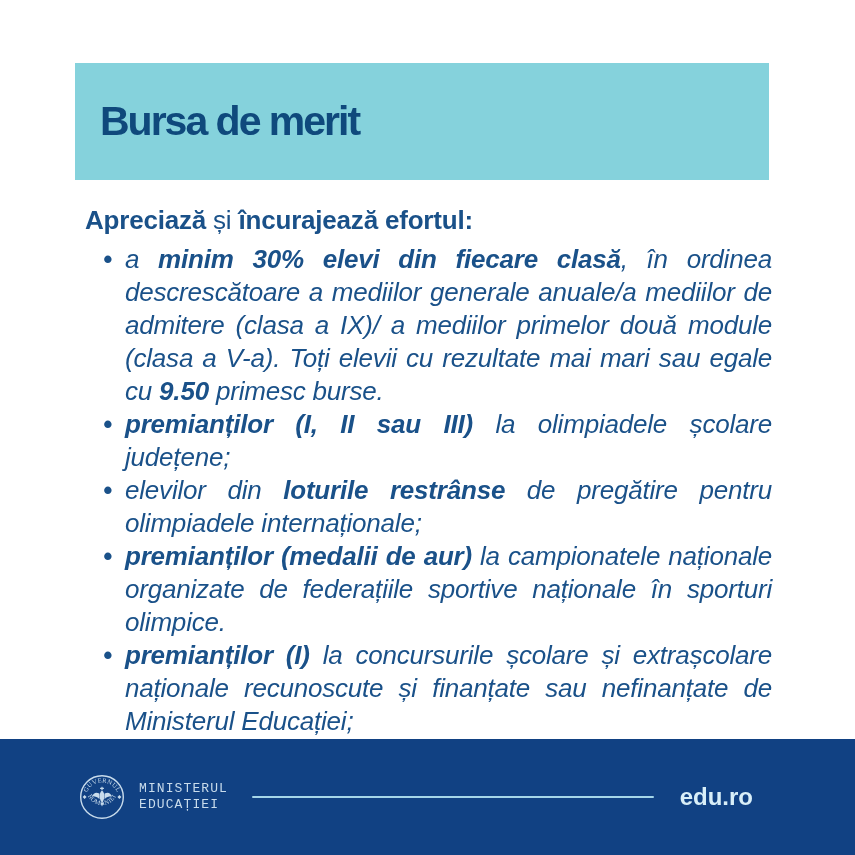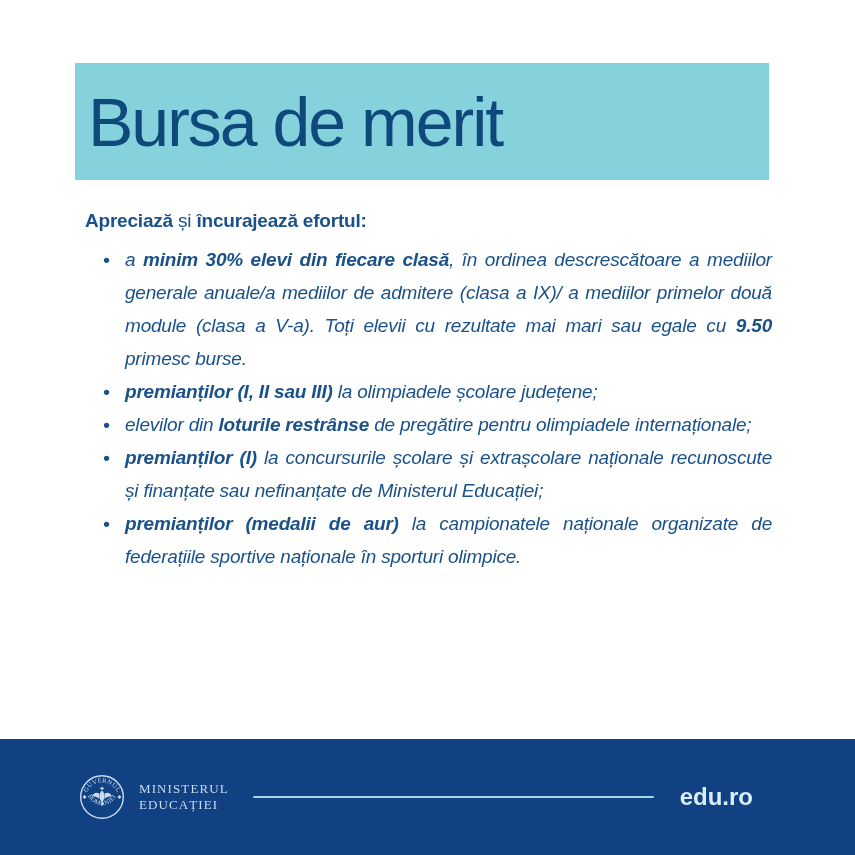--- a/index.html
+++ b/index.html
@@ -15,35 +15,35 @@
   
   .header-band {
     position: absolute;
     left: 75px; top: 63px;
     width: 694px; height: 117px;
     background: var(--band, #85d2dc);
     display: flex;
     align-items: center;
   }
   .page-title {
-    padding-left: 13px;
-    font-size: 68px;
-    font-weight: 400;
+    padding-left: 25px;
+    font-size: 41px;
+    font-weight: 700;
     letter-spacing: -2px;
     color: var(--title, #0f497c);
     white-space: nowrap;
   }
 
   
   .content {
     position: absolute;
     left: 85px; top: 204px;
     width: 687px;
     color: var(--body, #1a5189);
-    font-size: 19px;
+    font-size: 26px;
     line-height: 33px;
     letter-spacing: -0.2px;
   }
   .intro-heading { font-weight: 400; }
   .content .b { font-weight: 700; }
   ul.bullets {
     list-style: none;
     margin: 6px 0 16px 0;
     padding: 0;
     font-style: italic;
@@ -70,21 +70,21 @@
     align-items: center;
   }
   .seal {
     width: 46px; height: 46px;
     margin-left: 79px;
     flex: 0 0 auto;
   }
   .ministry {
     margin-left: 14px;
     color: var(--footertxt, #c9dcec);
-    font-family: Liberation Serif, serif;
+    font-family: Liberation Mono, monospace;
     font-size: 13px;
     line-height: 16px;
     letter-spacing: 1.1px;
     white-space: nowrap;
   }
   .divider {
     flex: 1;
     height: 2px;
     background: var(--line, #a5d6e9);
     margin: 0 26px 0 24px;
@@ -106,22 +106,22 @@
   <div class="header-band">
     <div class="page-title">Bursa de merit</div>
   </div>
 
   <div class="content">
     <div class="intro-heading"><span class="b">Apreciază</span><span> și </span><span class="b">încurajează efortul:</span></div>
     <ul class="bullets">
         <li><span>a </span><span class="b">minim 30% elevi din fiecare clasă</span><span>, în ordinea descrescătoare a mediilor generale anuale/a mediilor de admitere (clasa a IX)/ a mediilor primelor două module (clasa a V-a). Toți elevii cu rezultate mai mari sau egale cu </span><span class="b">9.50</span><span> primesc burse.</span></li>
         <li><span class="b">premianților (I, II sau III)</span><span> la olimpiadele școlare județene;</span></li>
         <li><span>elevilor din </span><span class="b">loturile restrânse</span><span> de pregătire pentru olimpiadele internaționale;</span></li>
+        <li><span class="b">premianților (medalii de aur)</span><span> la campionatele naționale organizate de federațiile sportive naționale în sporturi olimpice.</span></li>
         <li><span class="b">premianților (I)</span><span> la concursurile școlare și extrașcolare naționale recunoscute și finanțate sau nefinanțate de Ministerul Educației;</span></li>
-        <li><span class="b">premianților (medalii de aur)</span><span> la campionatele naționale organizate de federațiile sportive naționale în sporturi olimpice.</span></li>
       </ul>
   </div>
 
   <div class="footer">
     <svg class="seal" viewBox="0 0 46 46">
       <circle cx="23" cy="23" r="21.3" fill="none" stroke="#c9dcec" stroke-width="1.4"></circle>
       <defs>
         <path id="arcTop" d="M 6.5 25 A 16.5 16.5 0 0 1 39.5 25" fill="none"></path>
         <path id="arcBot" d="M 8.5 21 A 15.5 15.5 0 0 0 37.5 21" fill="none"></path>
       </defs>

